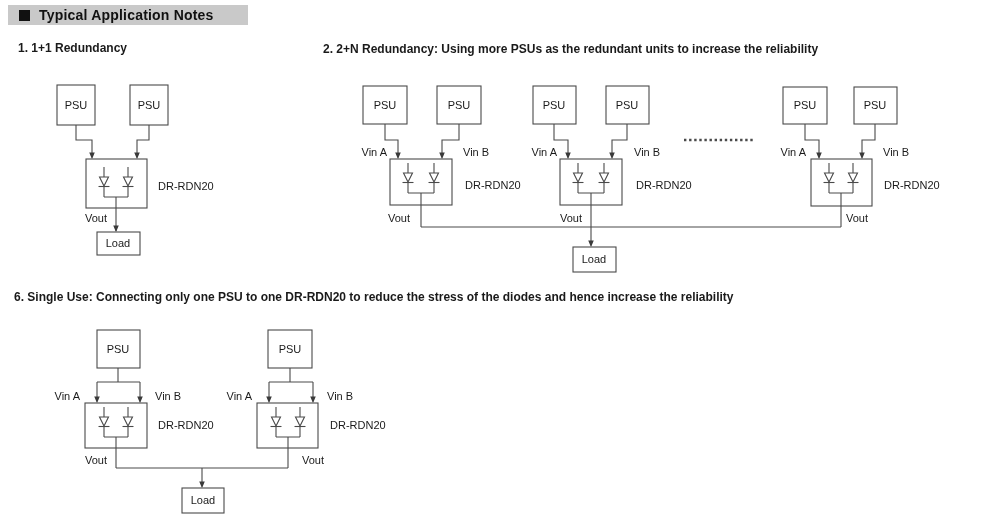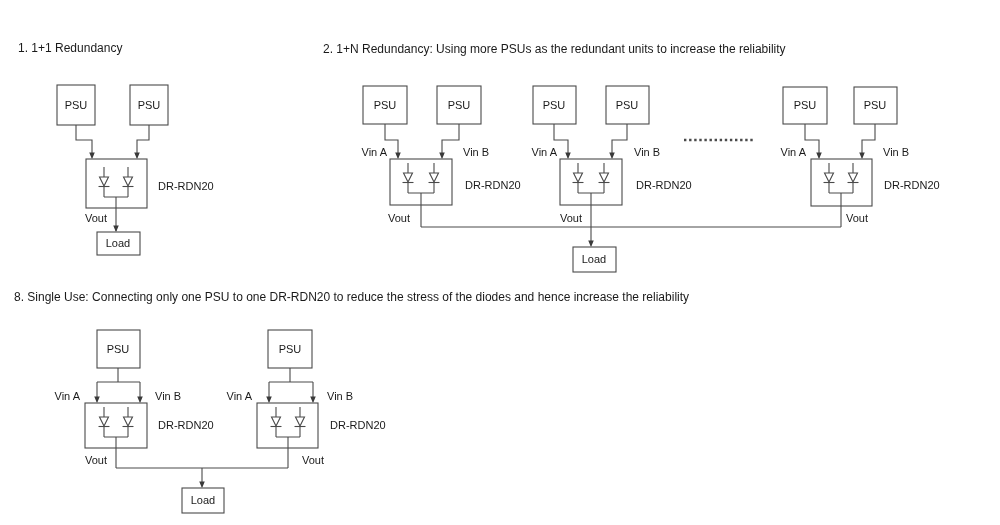--- a/index.html
+++ b/index.html
@@ -14,43 +14,47 @@
     box-sizing:border-box;
   }
   .section-header .bullet{
     width:11px;height:11px;background:#111111;display:inline-block;flex:0 0 auto;
   }
   .section-header .title{
     font-size:14px;font-weight:bold;color:#111111;margin-left:9px;white-space:nowrap;
     letter-spacing:0.2px;
   }
   .note-heading{
-    position:absolute;font-size:12px;font-weight:normal;color:#1a1a1a;white-space:nowrap;
+    position:absolute;font-size:12px;font-weight:bold;color:#1a1a1a;white-space:nowrap;
   }
   .n1-l1{left:18px;top:41px;}
   .n1-l2{left:30px;top:55px;}
   .n2{left:323px;top:42px;}
   .n3{left:14px;top:290px;}
   svg.diagrams{position:absolute;left:0;top:0;}
   .box{fill:#ffffff;stroke:#4a4a4a;stroke-width:1.1;}
   .wire{fill:none;stroke:#4a4a4a;stroke-width:1.1;}
   .dots{fill:none;stroke:#4a4a4a;stroke-width:2.6;stroke-dasharray:2.4,2.7;}
   .lbl{font-family:"Liberation Sans",sans-serif;font-size:11px;fill:#1a1a1a;}
   .mid{text-anchor:middle;}
   .end{text-anchor:end;}
 </style>
 </head>
 <body>
 
 <div class="page">
 
+  <div class="section-header">
+    <span class="bullet"></span>
+    <span class="title">Typical Application Notes</span>
+  </div>
 
   <div class="note-heading n1-l1">1. 1+1 Redundancy</div>
-  <div class="note-heading n2">2. 1+N Redundancy: Using more PSUs as the redundant units to increase the reliability</div>
-  <div class="note-heading n3">8. Single Use: Connecting only one PSU to one DR-RDN20 to reduce the stress of the diodes and hence increase the reliability</div>
+  <div class="note-heading n2">2. 2+N Redundancy: Using more PSUs as the redundant units to increase the reliability</div>
+  <div class="note-heading n3">6. Single Use: Connecting only one PSU to one DR-RDN20 to reduce the stress of the diodes and hence increase the reliability</div>
 
   <svg class="diagrams" width="1000" height="525" viewBox="0 0 1000 525" xmlns="http://www.w3.org/2000/svg">
     <defs>
       <g id="diode" stroke="#4a4a4a" stroke-width="1.1" fill="none">
         <path d="M0,0 V10"></path>
         <path d="M-4.5,10 H4.5 L0,19 Z" fill="#ffffff"></path>
         <path d="M-5.5,19.5 H5.5"></path>
         <path d="M0,19.5 V30"></path>
       </g>
       <path id="arrowhead" d="M-2.8,-6.5 L2.8,-6.5 L0,0 Z" fill="#3a3a3a" stroke="none"></path>

